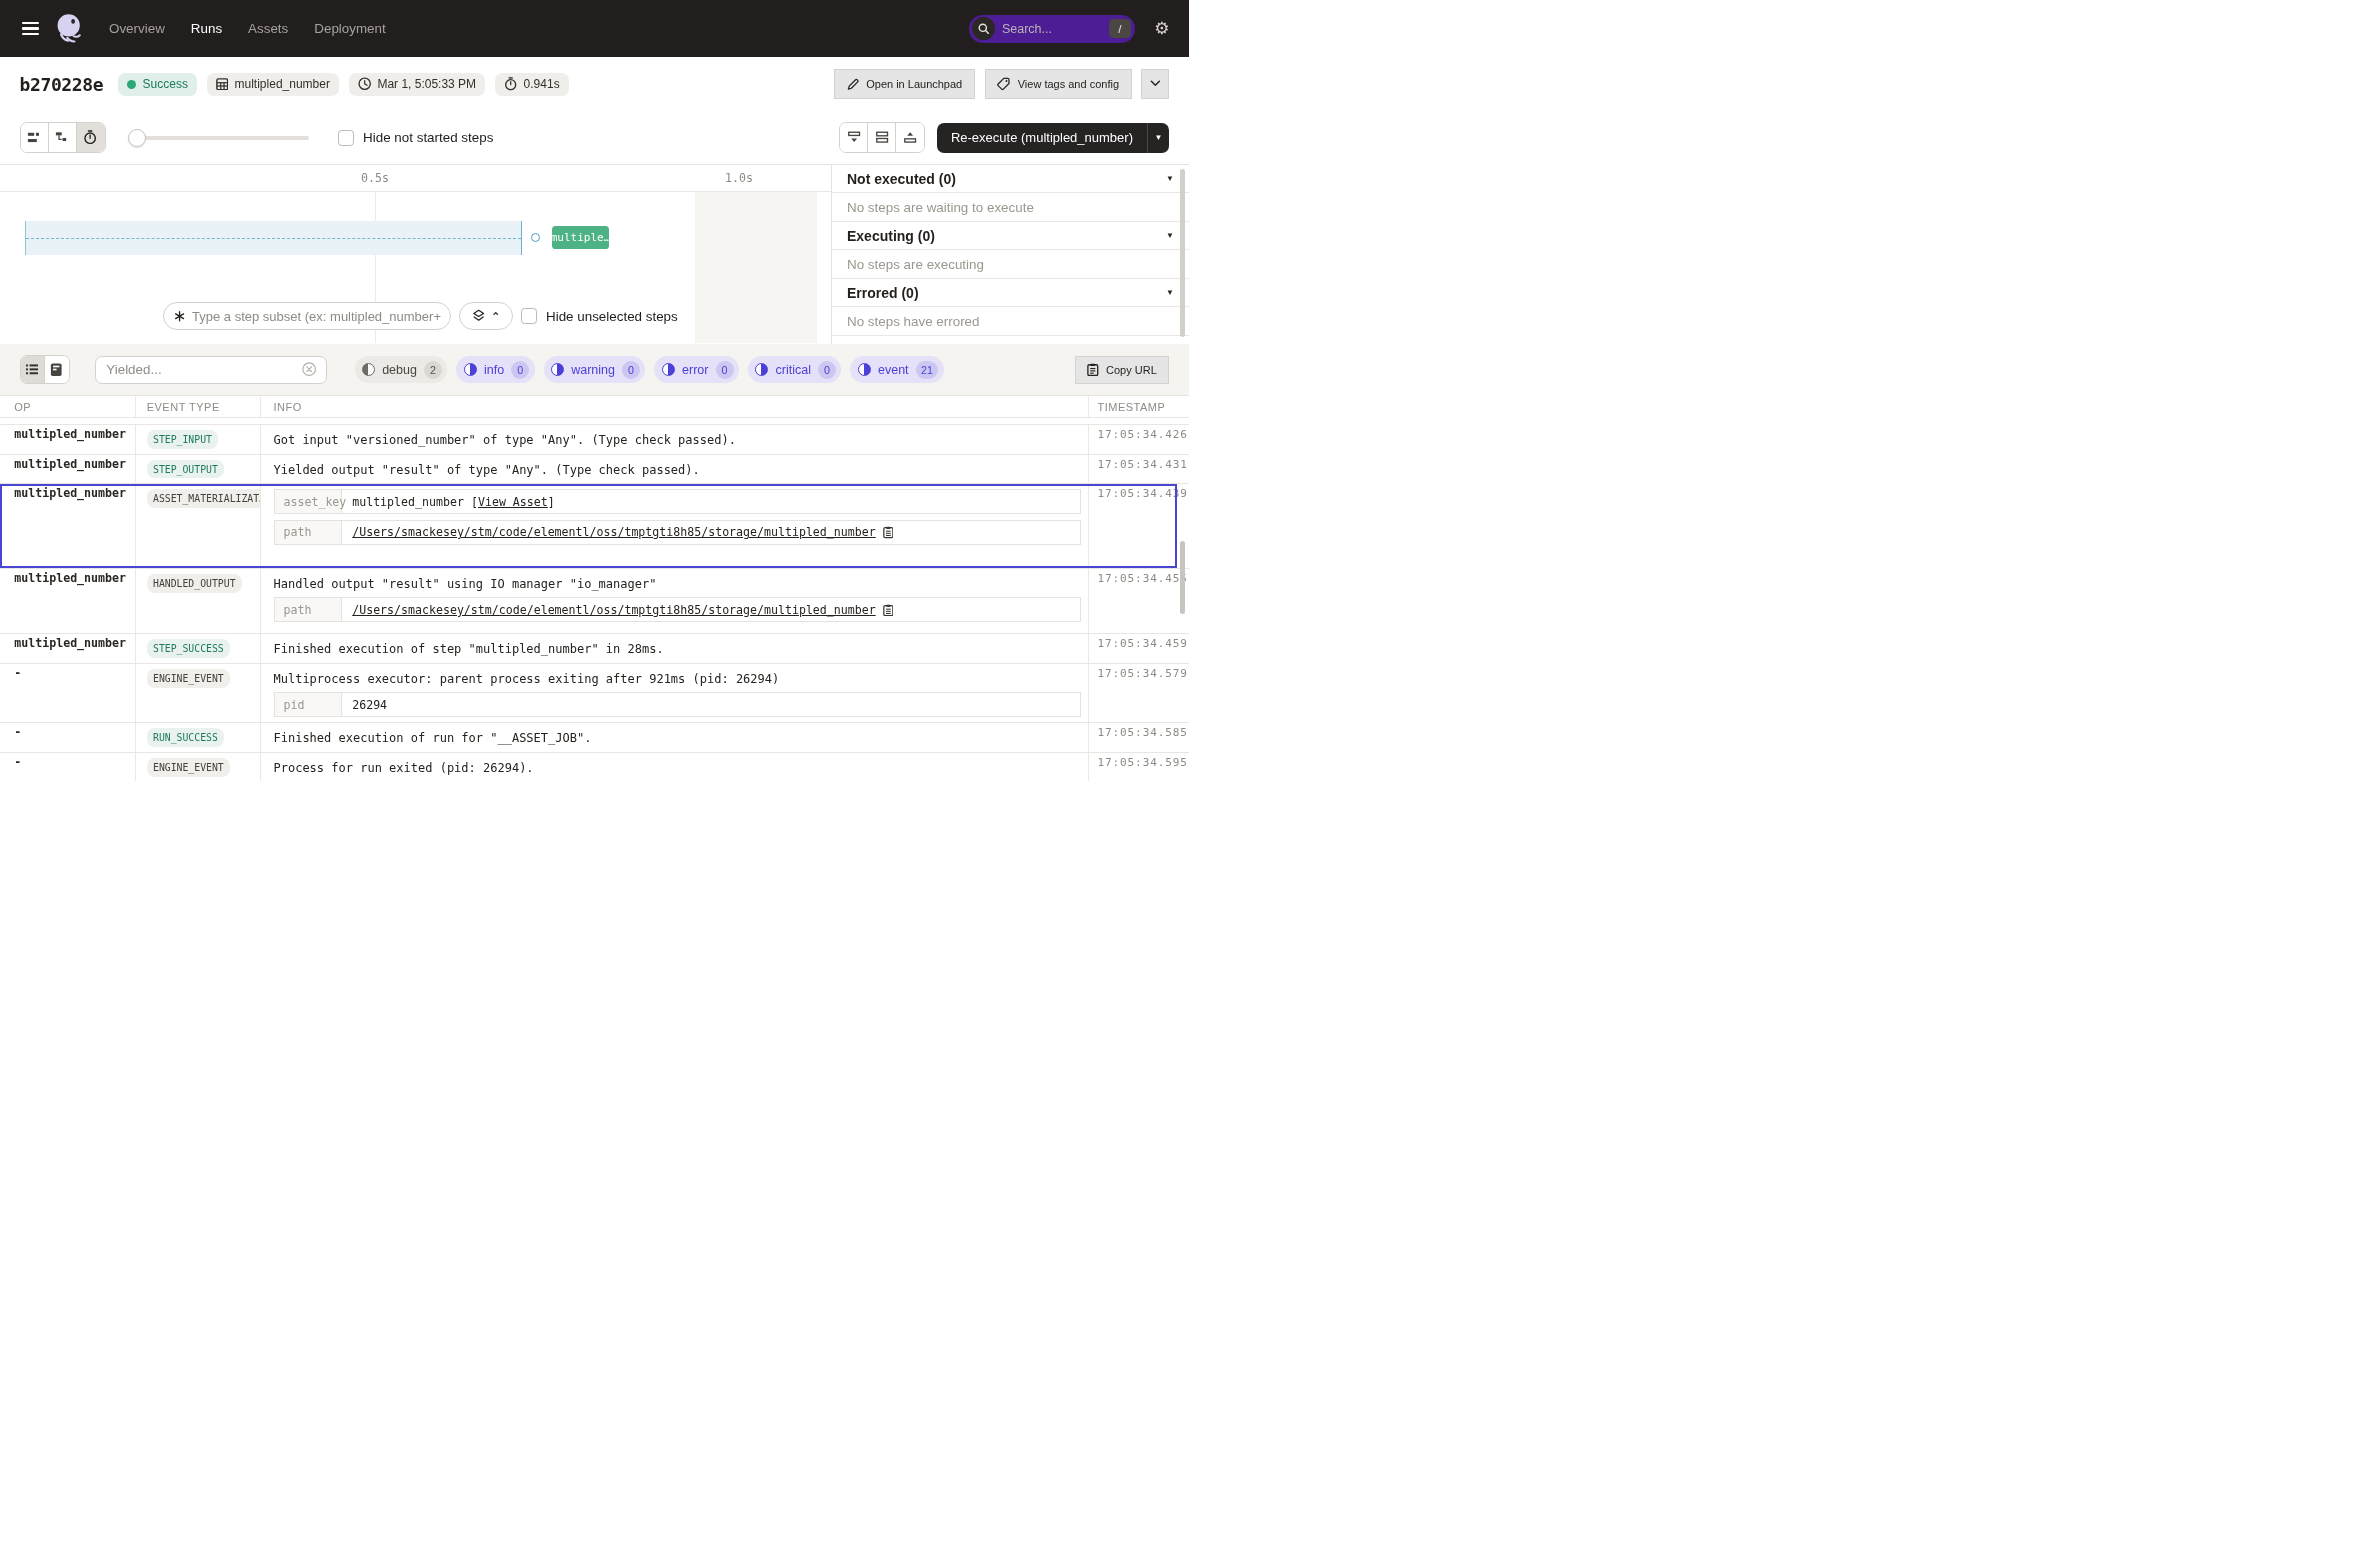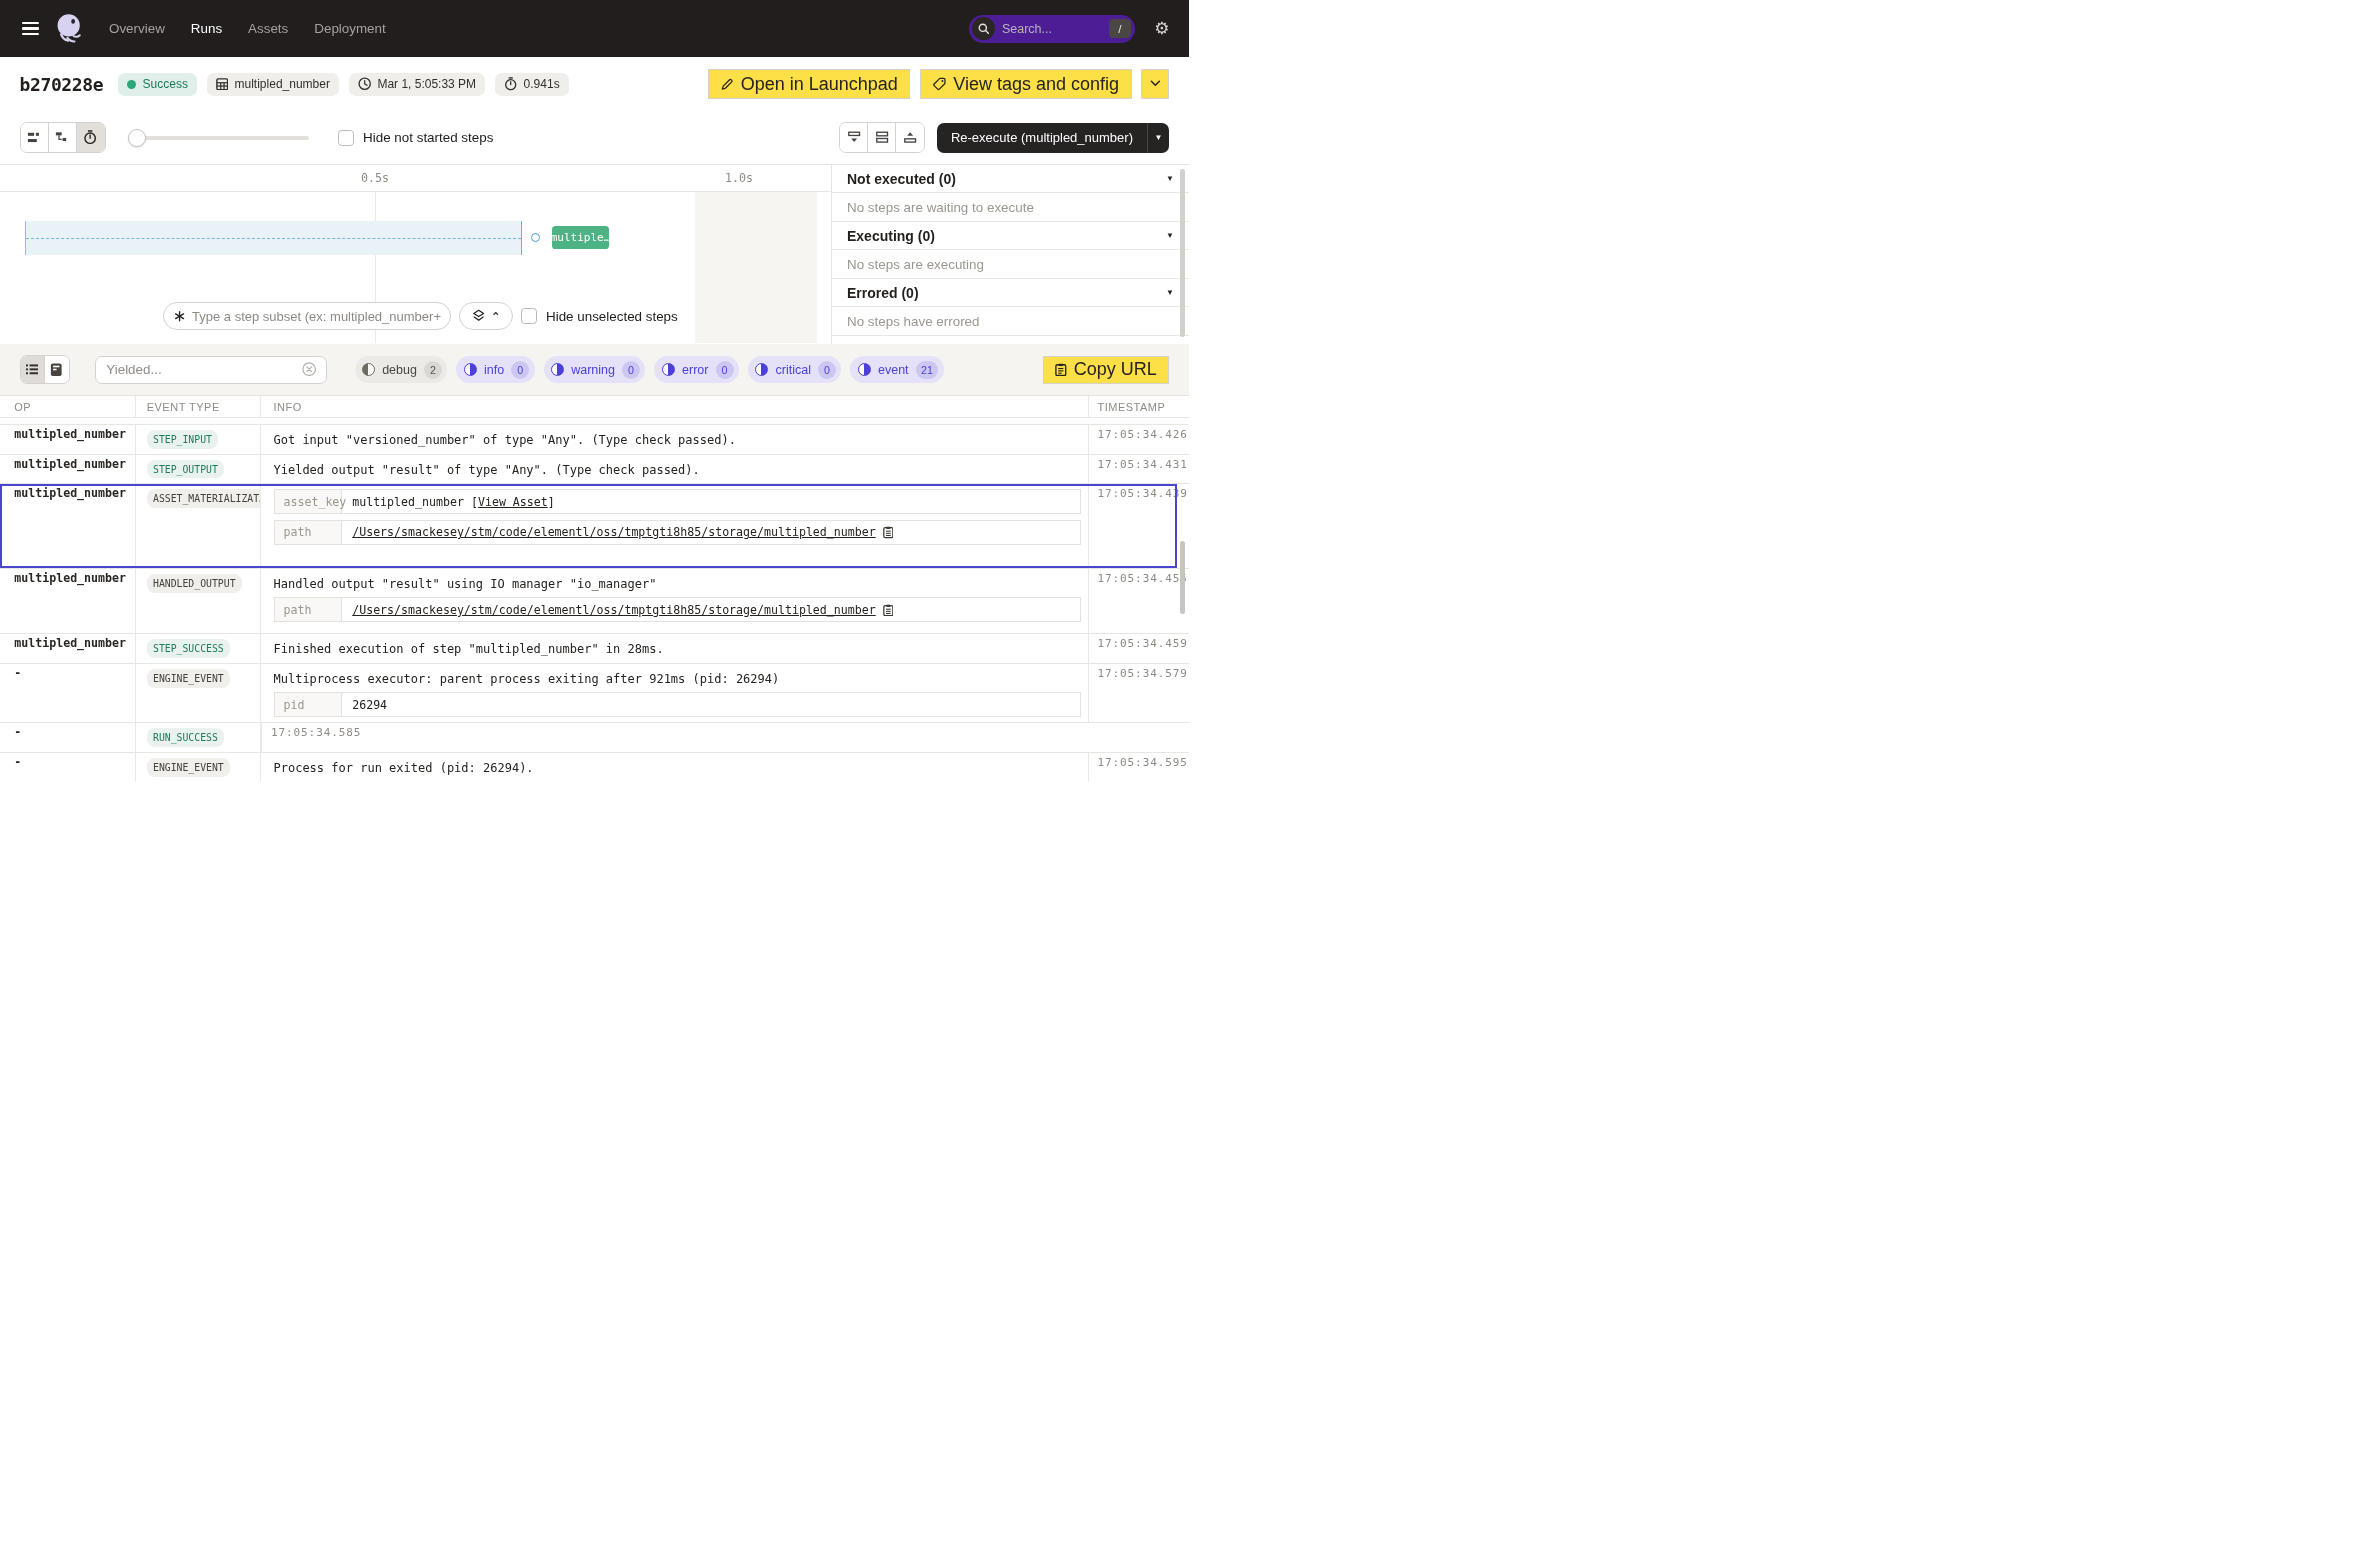--- a/index.html
+++ b/index.html
@@ -29,22 +29,22 @@
 
   
   .run-header { position:absolute; top:57px; left:0; right:0; height:54px;
     display:flex; align-items:center; padding:0 19.6px; gap:9.8px; }
   .run-id { font-size:18px; font-weight:bold; letter-spacing:-0.4px; margin-right:5.4px; }
   .pill { height:23px; border-radius:7.1px; display:inline-flex; align-items:center;
     padding:0 9px; font-size:12px; gap:6.3px; background:#F0EEEB; color:#33302C; white-space:nowrap; }
   .pill.success { background:#E0EFE9; color:#1A7A58; }
   .dot { width:9px; height:9px; border-radius:50%; background:#2CA877; }
   .hdr-buttons { margin-left:auto; display:flex; align-items:center; gap:9.8px; }
-  .btn { height:29.5px; border:0.9px solid #D5D1CC; border-radius:0; background:#fde047;
-    display:inline-flex; align-items:center; gap:7.1px; padding:0 11.6px; font-size:18px; color:#26231F; cursor:pointer; white-space:nowrap; }
+  .btn { height:29.5px; border:0.9px solid #D5D1CC; border-radius:0; background:#e5e5e5;
+    display:inline-flex; align-items:center; gap:7.1px; padding:0 11.6px; font-size:11px; color:#26231F; cursor:pointer; white-space:nowrap; }
   .btn.icon-only { width:28px; padding:0; justify-content:center; }
 
   
   .toolbar { position:absolute; top:111px; left:0; right:0; height:54px;
     border-bottom:0.9px solid #E6E3DF; display:flex; align-items:center; padding:0 19.6px; }
   .seg { display:inline-flex; border:0.9px solid #D5D1CC; border-radius:7.1px; overflow:hidden; background:#fff; }
   .seg button { width:28px; height:29px; border:none; background:#fff; display:flex;
     align-items:center; justify-content:center; cursor:pointer; border-right:0.9px solid #D5D1CC; }
   .seg button:last-child { border-right:none; }
   .seg button.sel { background:#E2DFDA; }
@@ -532,20 +532,23 @@
                 <span>26294</span>
               </div>
             </div>
           </div>
           <div class="col-ts"><span class="ts mono">17:05:34.579</span></div>
           <div class="col-gut"></div>
         </div>
         <div class="log-row" style="height: 30px;">
           <div class="col-op"><span class="op-name mono">-</span></div>
           <div class="col-type"><span class="badge mono green">RUN_SUCCESS</span></div>
+          <div class="col-info">
+            <div class="info-line mono">Finished execution of run for "__ASSET_JOB".</div>
+          </div>
           <div class="col-ts"><span class="ts mono">17:05:34.585</span></div>
           <div class="col-gut"></div>
         </div>
         <div class="log-row" style="height: 41px;">
           <div class="col-op"><span class="op-name mono">-</span></div>
           <div class="col-type"><span class="badge mono gray">ENGINE_EVENT</span></div>
           <div class="col-info">
             <div class="info-line mono">Process for run exited (pid: 26294).</div>
           </div>
           <div class="col-ts"><span class="ts mono">17:05:34.595</span></div>

